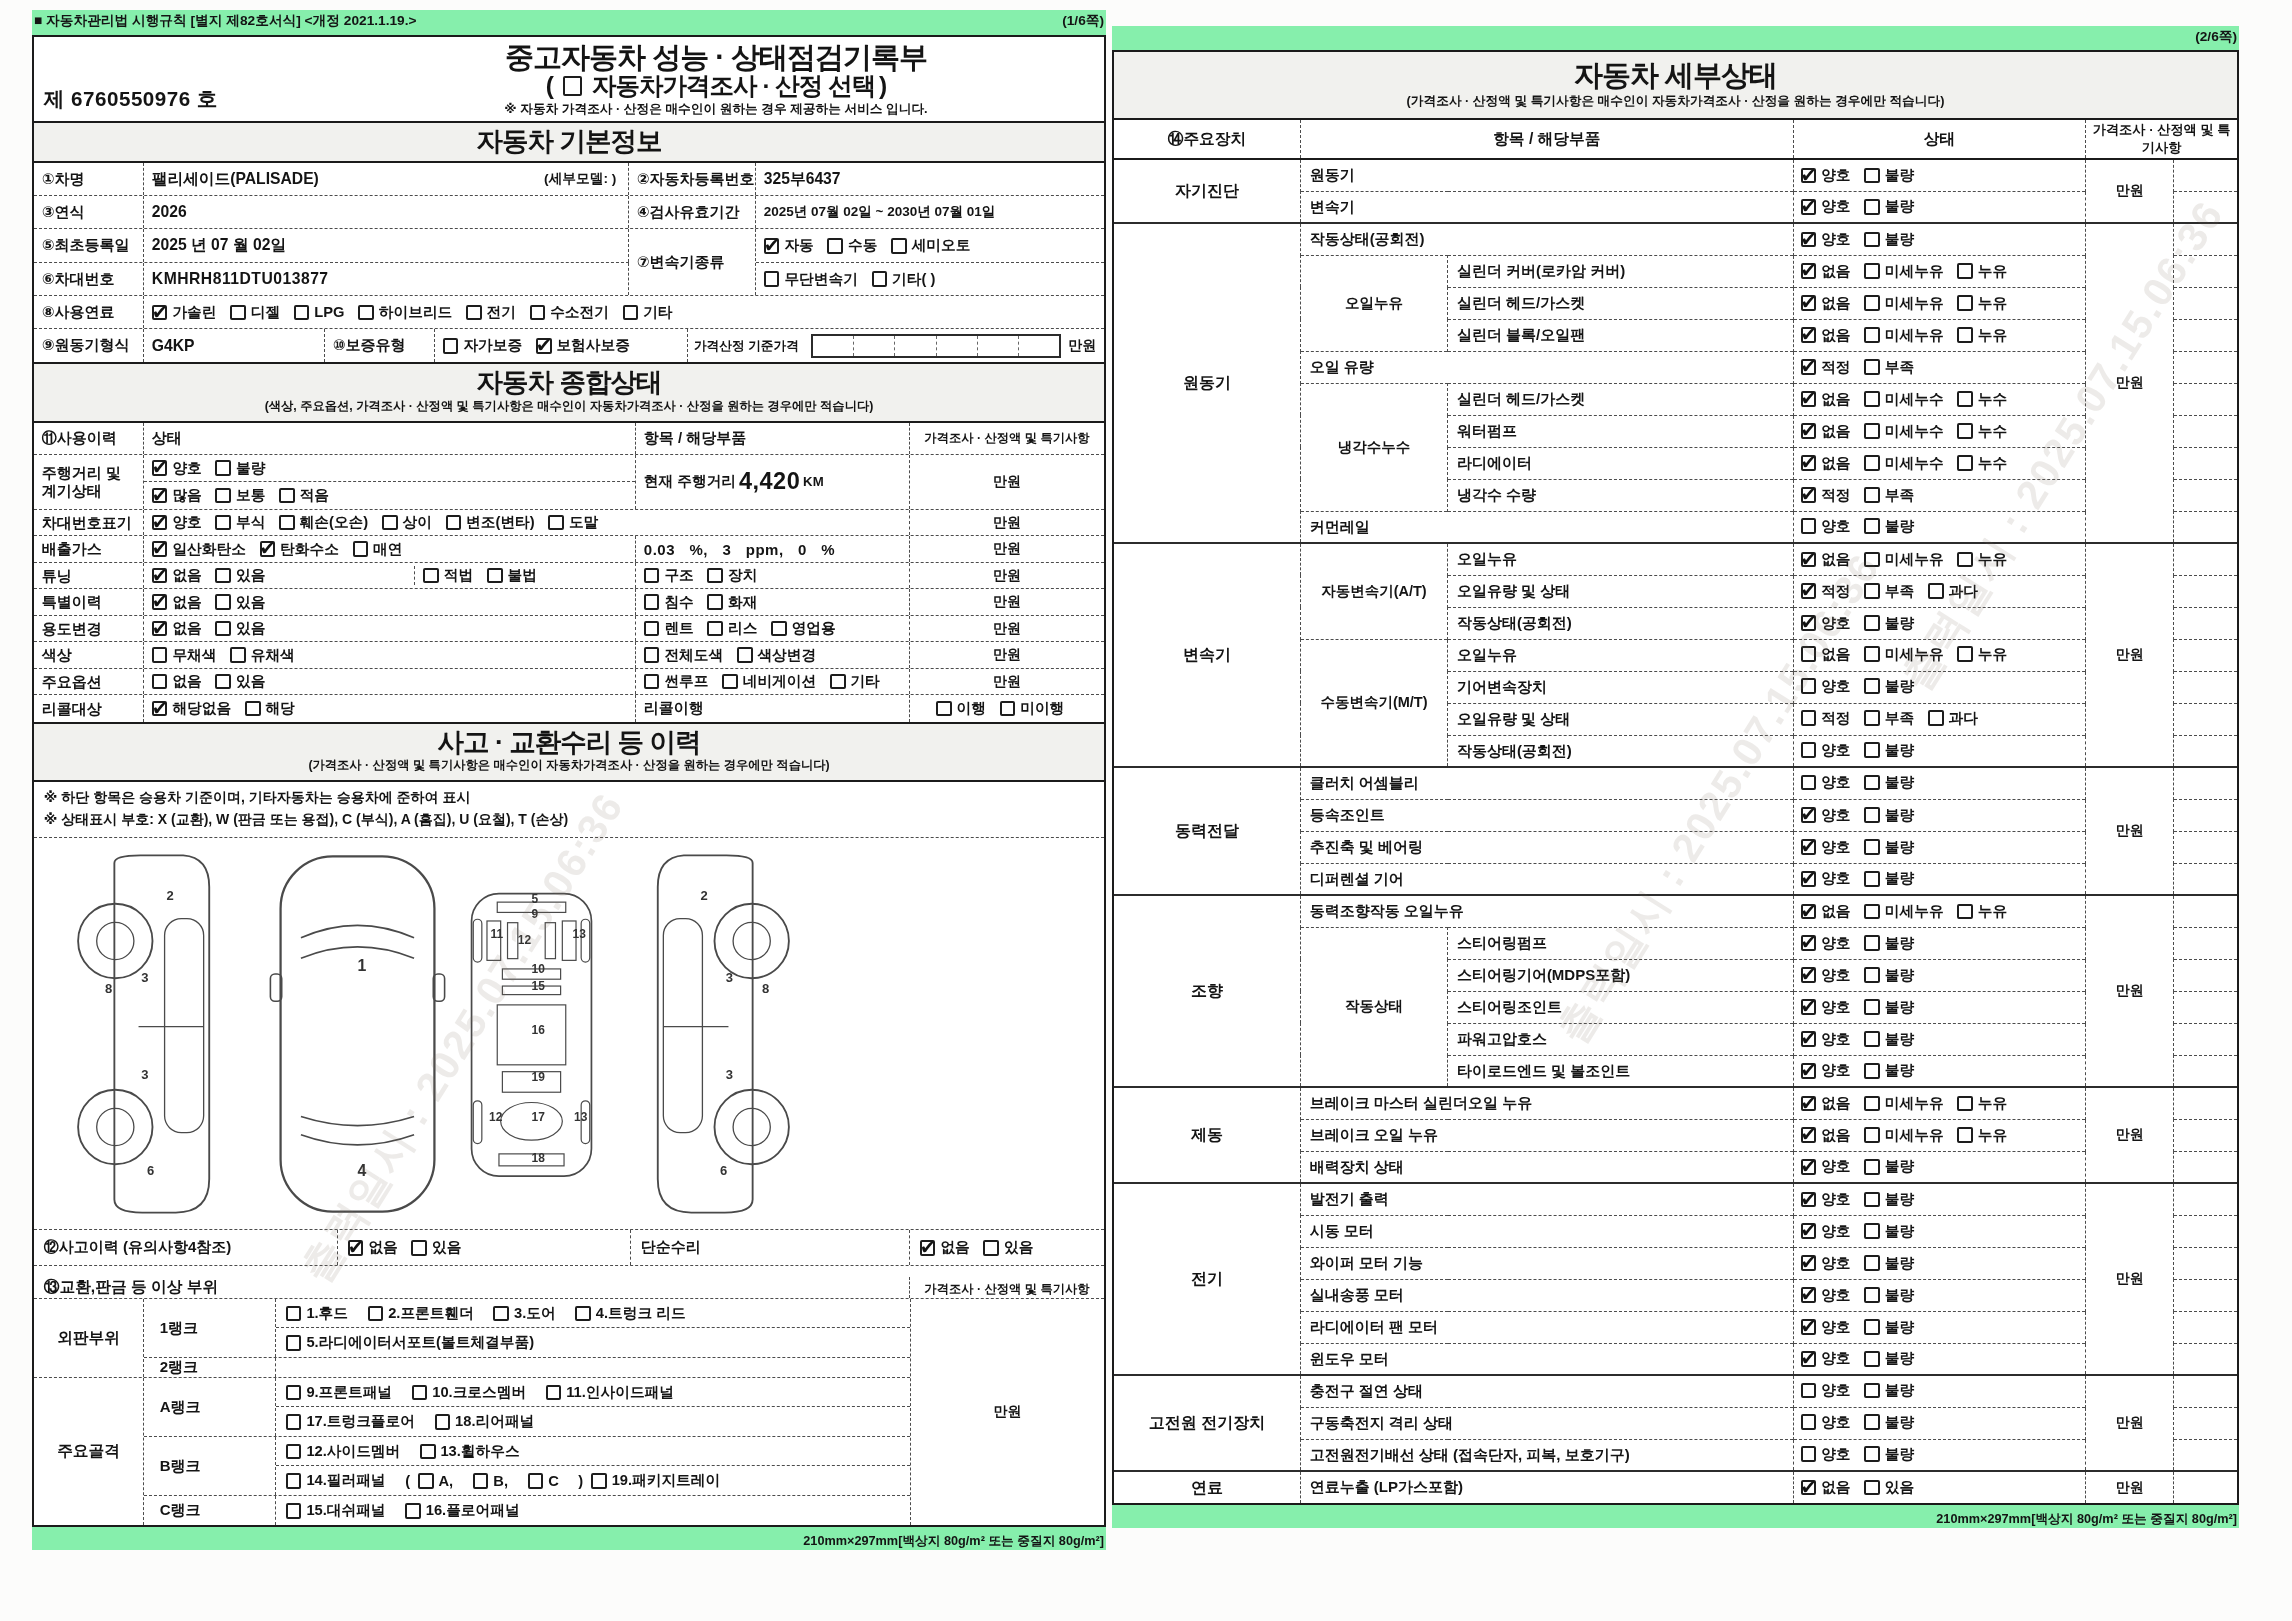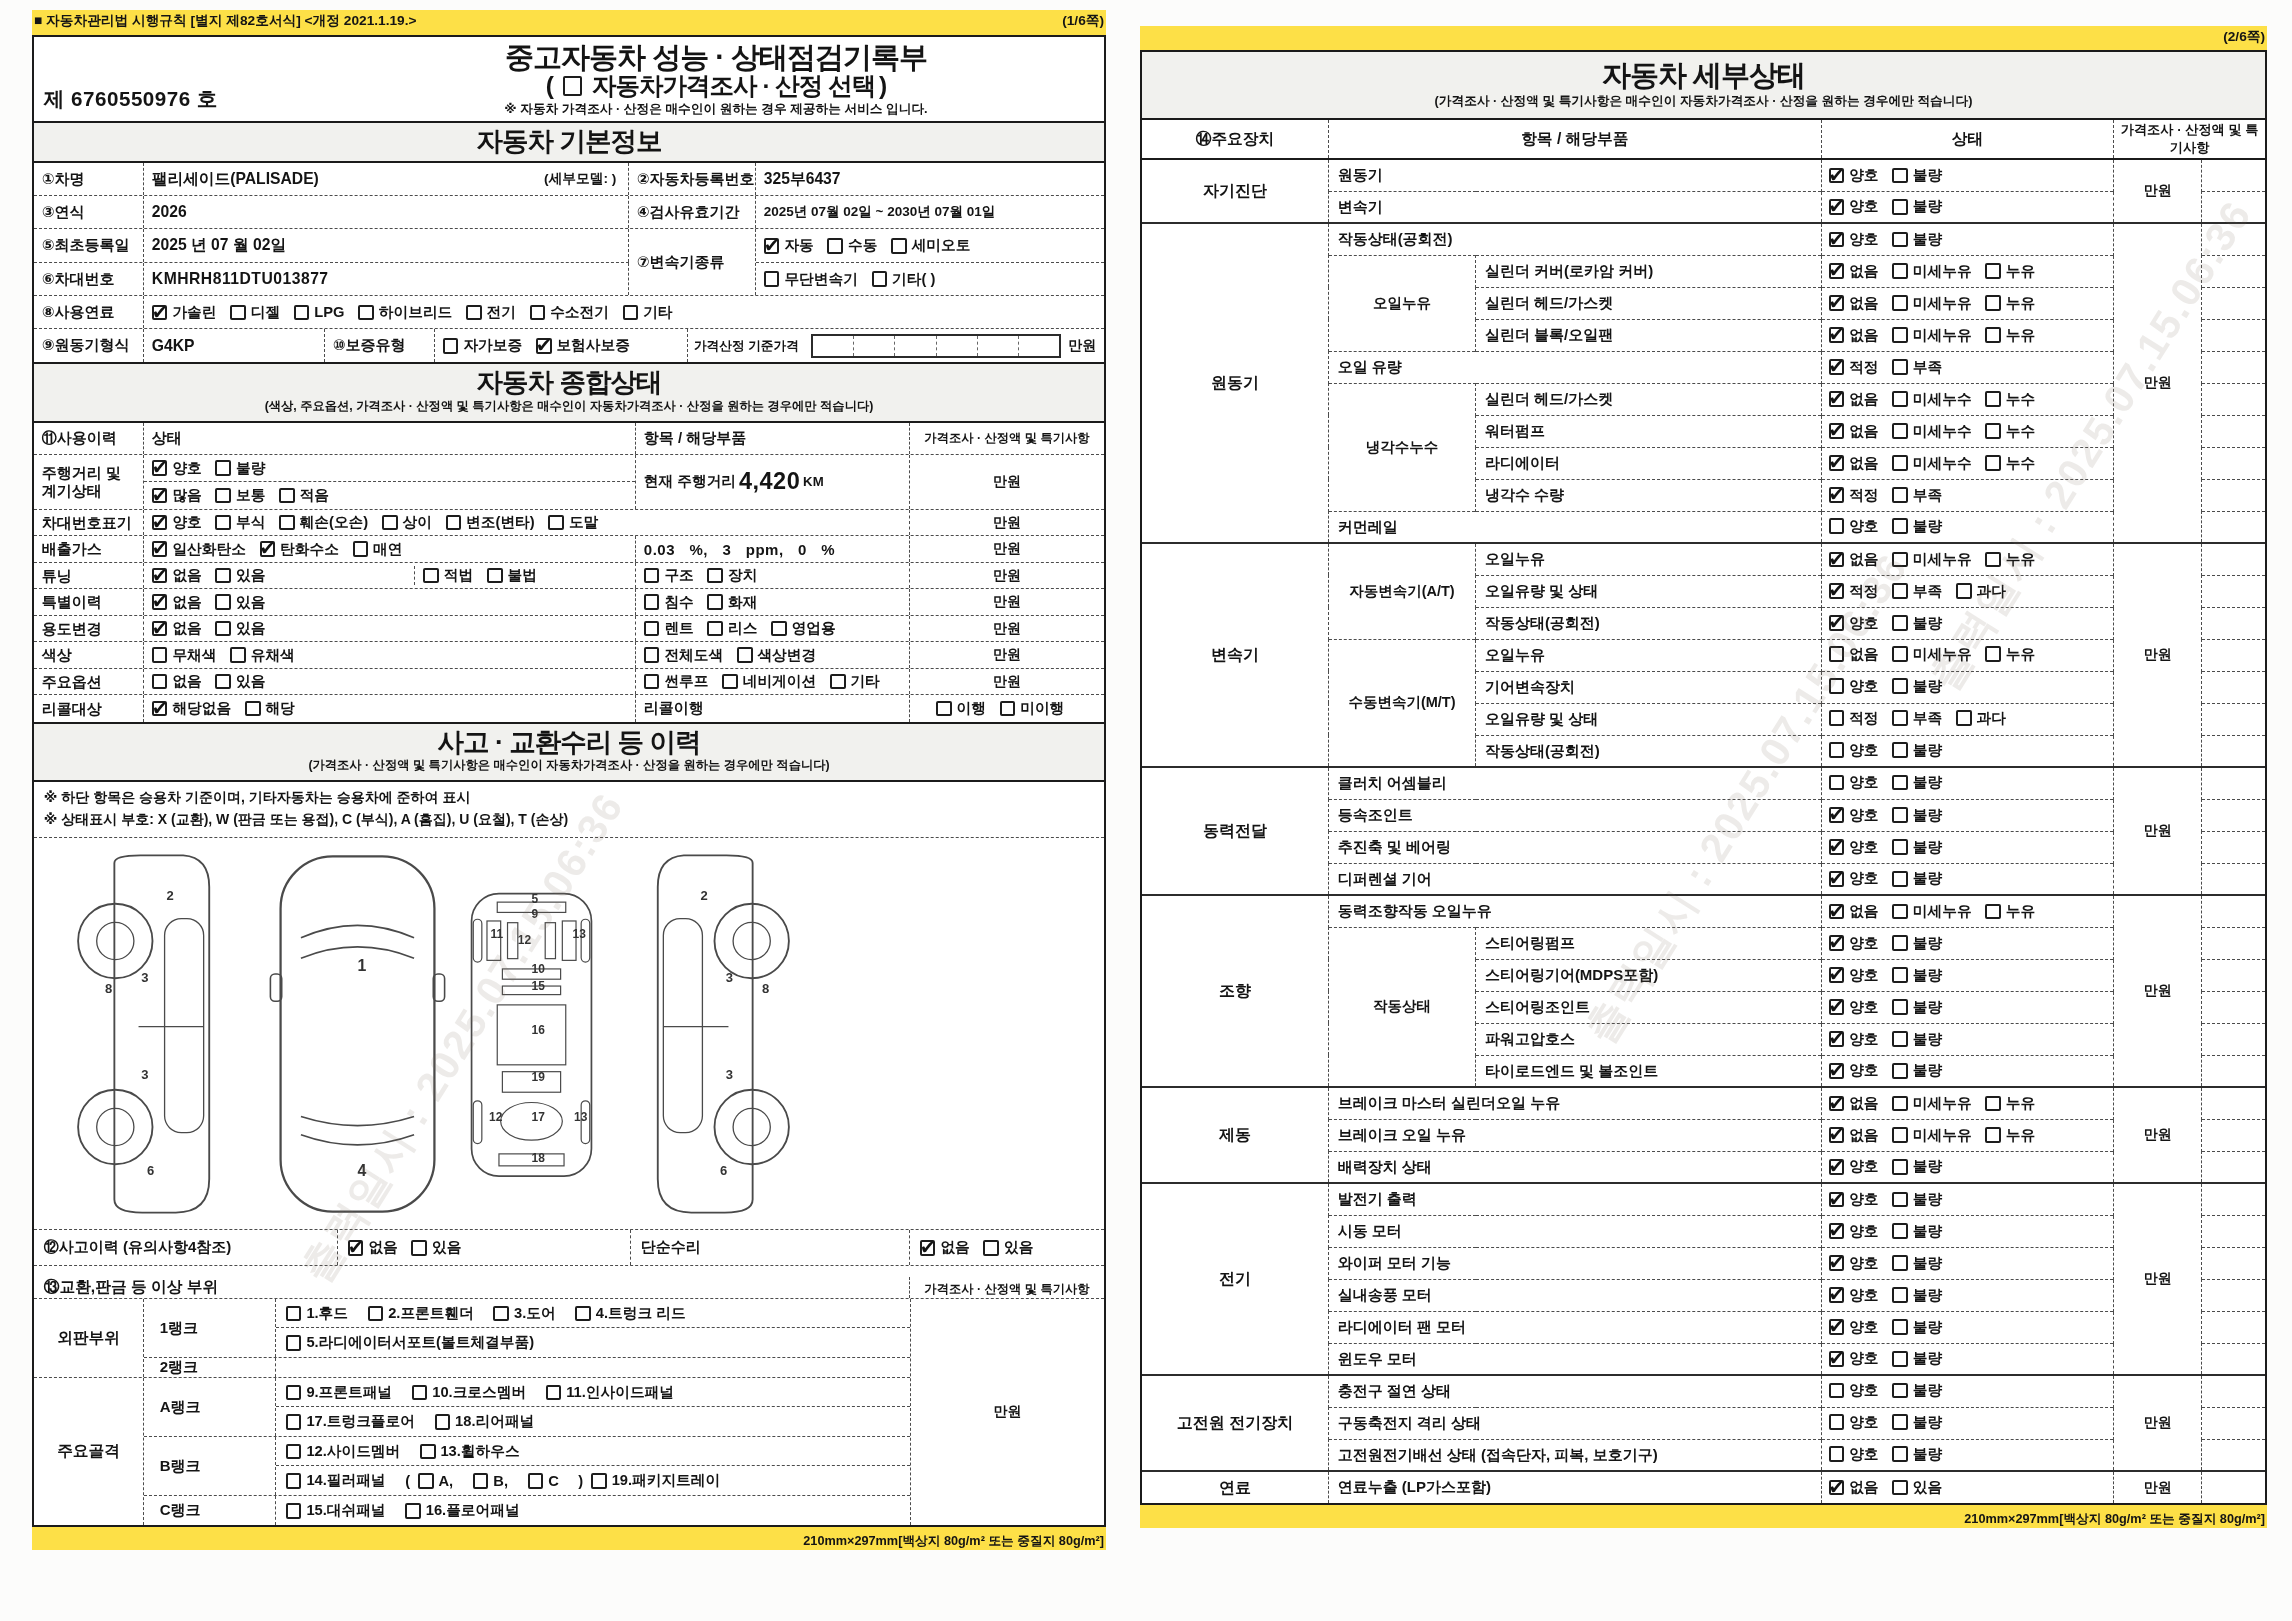--- a/index.html
+++ b/index.html
@@ -1,20 +1,20 @@
 <!DOCTYPE html>
 <html><head>
 <meta charset="utf-8">
 <style>
 *{box-sizing:border-box;margin:0;padding:0}
 html,body{width:2293px;height:1621px}
 body{background:#fcfcfb;font-family:"Liberation Sans","DejaVu Sans",sans-serif;color:#141414;position:relative;overflow:hidden}
-.page{position:absolute;background:#fde047}
+.page{position:absolute;background:#86efac}
 .p1{left:32px;top:9.8px;width:1074px}
-.p2{left:1140px;top:25.5px;width:1127px}
+.p2{left:1112px;top:25.5px;width:1127px}
 .topline{display:flex;justify-content:space-between;font-size:13.7px;font-weight:700;padding:2px 2px 4.9px}
 .p2 .topline{justify-content:flex-end}
 .sheet{border:2.9px solid #1b1b1b;position:relative;background:#fff}
 
 .titlebar{display:flex;border-bottom:2.9px solid #1b1b1b}
 .docno{width:294px;display:flex;align-items:flex-end;padding:5.9px 9.8px 7.8px;font-size:20.6px;font-weight:800;letter-spacing:0.5px}
 .titleblock{flex:1;text-align:center;padding:4.9px 5.9px 2.9px}
 .t1{font-size:29px;font-weight:800;letter-spacing:-1px;line-height:1.05}
 .t2{font-size:24.5px;font-weight:800;letter-spacing:-1px;line-height:1.15;display:flex;align-items:center;justify-content:center;gap:3.9px}
 .t3{font-size:12.7px;font-weight:600;margin-top:1px}

